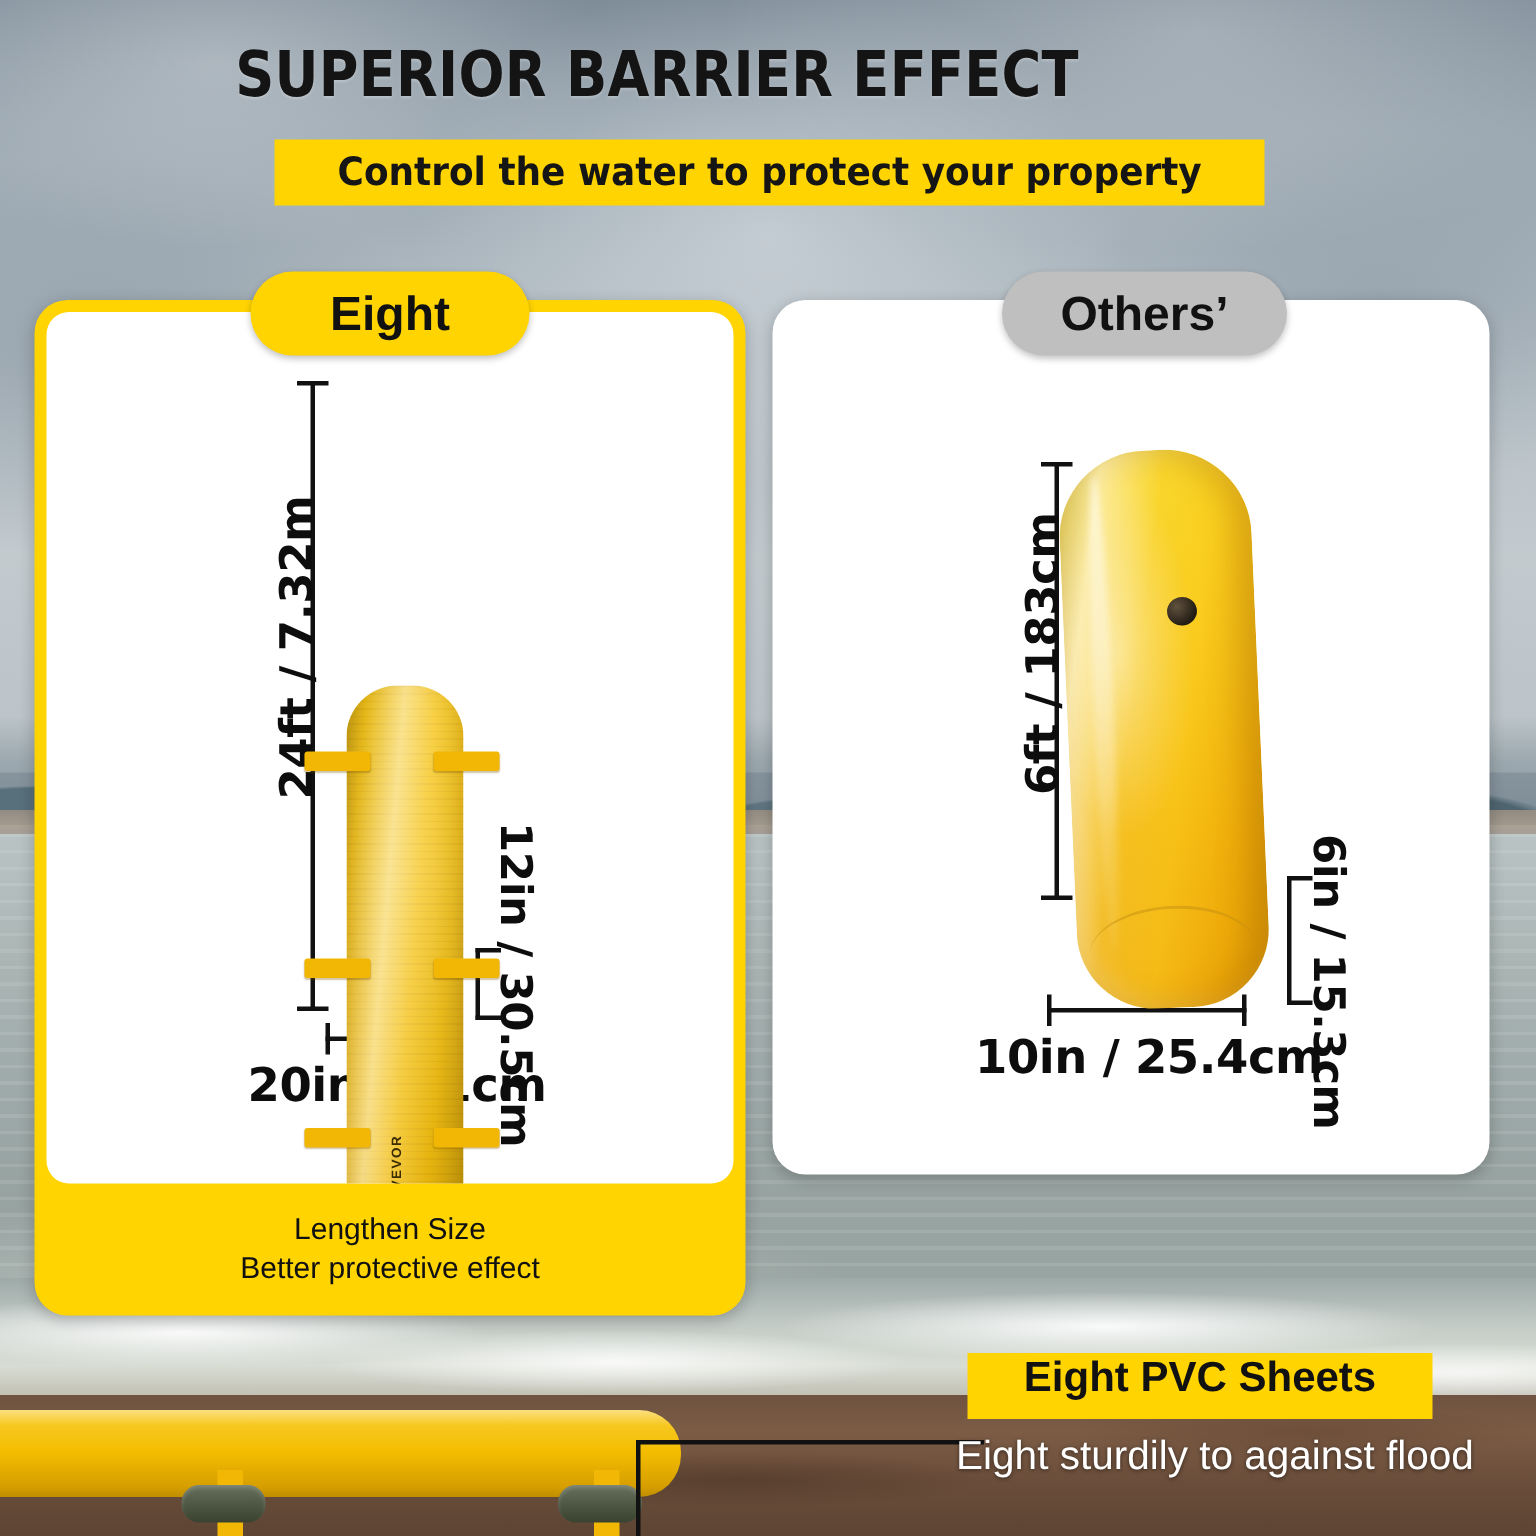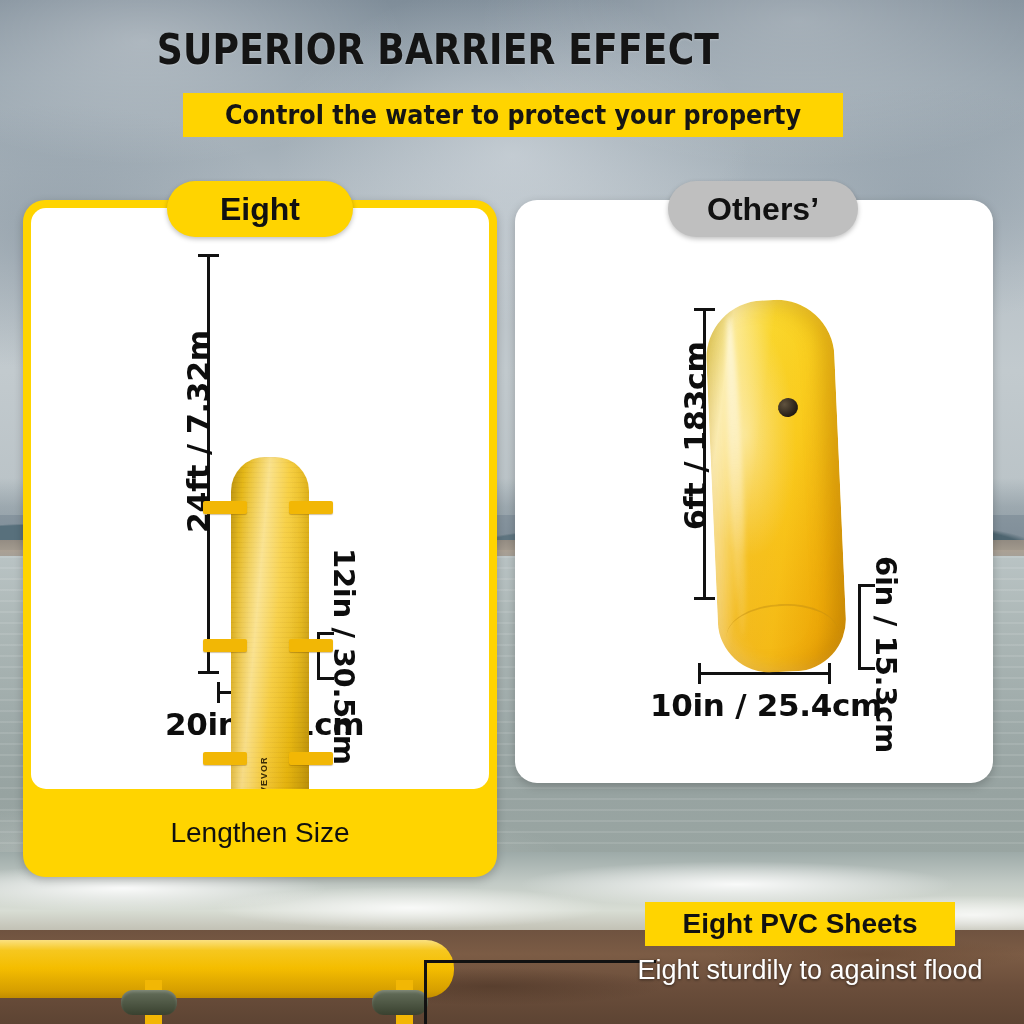--- a/index.html
+++ b/index.html
@@ -87,21 +87,21 @@
     box-shadow:0 3px 10px rgba(0,0,0,.22);
   }
   #card-ours .card-inner {
     width:100%; height:581px; background:#ffffff; border-radius:15px;
     position:relative; overflow:hidden;
   }
   #card-ours .card-foot {
     height:88px; display:flex; flex-direction:column;
     align-items:center; justify-content:center; gap:2px;
   }
-  #card-ours .card-foot div { font-size:28px; color:#101010; line-height:1.22; }
+  #card-ours .card-foot div { font-size:20px; color:#101010; line-height:1.22; }
 
   #card-others {
     left:515px; top:200px; width:478px; height:583px;
     background:#ffffff; box-shadow:0 3px 10px rgba(0,0,0,.22);
     overflow:hidden;
   }
 
   
   .pill {
     position:absolute; height:56px; border-radius:28px;
@@ -198,21 +198,21 @@
   .anchor {
     position:absolute; width:56px; height:25px; border-radius:12px;
     background:linear-gradient(180deg,#66705c,#39412f);
     box-shadow:inset 0 2px 3px rgba(255,255,255,.18);
   }
   .anchor-strap { position:absolute; width:17px; background:#F2B705; }
   .leader { position:absolute; background:#111; z-index:4; }
 
   #badge-pvc {
     position:absolute; left:645px; top:902px; width:310px; height:44px;
-    background:#FFD400; display:flex; align-items:center; justify-content:center; z-index:5;
+    background:#FFD400; display:flex; justify-content:center; z-index:5;
   }
   #badge-pvc span { font-size:28px; font-weight:bold; color:#111; }
   #caption-pvc {
     position:absolute; left:600px; top:955px; width:420px; text-align:center;
     font-size:27px; color:#ffffff; z-index:5; text-shadow:0 1px 3px rgba(0,0,0,.55);
   }
 </style>
 </head>
 <body>
 
@@ -262,20 +262,21 @@
 
     <div class="dim-h" style="left:186px; top:483px; width:80px;">
       <div class="cap s"></div>
       <div class="cap e"></div>
     </div>
     <div class="dlabel" style="left:134px; top:498px; font-size:31px;">20in / 51cm</div>
   </div>
 
   <div class="card-foot">
     <div>Lengthen Size</div>
+    <div>Better protective effect</div>
   </div>
 </div>
 
 <div id="card-others" class="card">
   <div id="prod-others" style="left:191px; top:100px;">
     <div class="tube-others"></div>
     <div class="valve2"></div>
   </div>
 
   <div class="dim-v" style="left:188px; top:108px; height:292px;">

